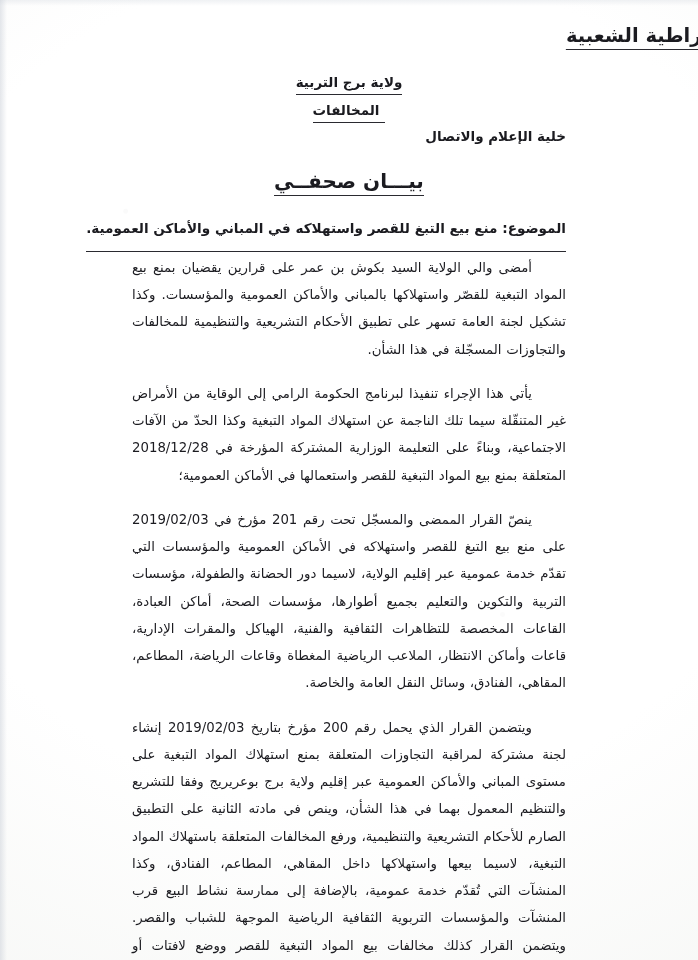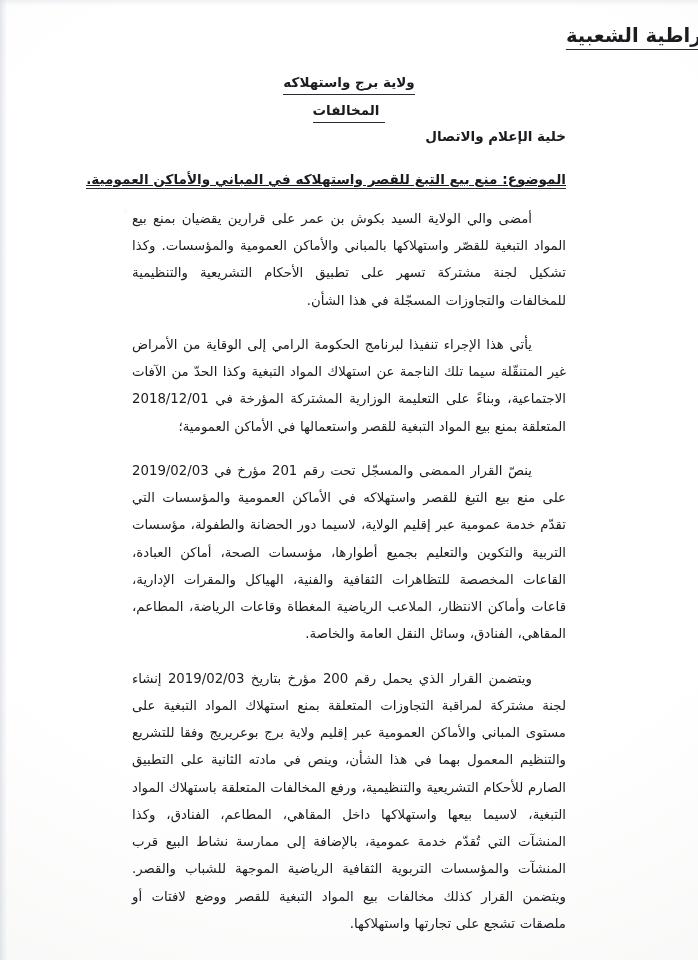--- a/index.html
+++ b/index.html
@@ -105,22 +105,21 @@
 
   .subject {
     margin-top: 24px;
     text-align: center;
     font-size: 13.6px;
     font-weight: 700;
     white-space: nowrap;
   }
   .subject .u {
     border-bottom: 1.3px solid #2a2a30;
-    padding-bottom: 1px;
-    text-decoration: underline;
+    padding-bottom: 15px;
   }
 
   
   .body {
     margin-top: 18px;
   }
   p.para {
     margin: 0 0 17px 0;
     font-size: 13.3px;
     line-height: 2.05;
@@ -141,36 +140,39 @@
   <div class="scan-grain"></div>
 
   <div class="content">
 
     <div class="republic-wrap">
       <div class="republic">الجمهورية الجزائرية الديمقراطية الشعبية</div>
     </div>
 
     <div class="admin-block">
       <div>
-        <span class="admin-line-1">ولاية برج واستهلاكه</span>
+        <span class="admin-line-1">ولاية برج التربية</span>
       </div>
       <div>
         <span class="admin-line-2">المخالفات</span>
       </div>
       <div class="admin-line-3">خلية الإعلام والاتصال</div>
     </div>
 
+    <div class="doc-title-wrap">
+      <div class="doc-title">بيـــان صحفــي</div>
+    </div>
 
     <div class="subject">
       <span class="u nowrap"><span>الموضوع:</span>
         <span>منع بيع التبغ للقصر واستهلاكه في المباني والأماكن العمومية.</span></span>
     </div>
 
     <div class="body">
-      <p class="para">أمضى والي الولاية السيد بكوش بن عمر على قرارين يقضيان بمنع بيع المواد التبغية للقصّر واستهلاكها بالمباني والأماكن العمومية والمؤسسات. وكذا تشكيل لجنة مشتركة تسهر على تطبيق الأحكام التشريعية والتنظيمية للمخالفات والتجاوزات المسجّلة في هذا الشأن.</p>
-      <p class="para">يأتي هذا الإجراء تنفيذا لبرنامج الحكومة الرامي إلى الوقاية من الأمراض غير المتنقّلة سيما تلك الناجمة عن استهلاك المواد التبغية وكذا الحدّ من الآفات الاجتماعية، وبناءً على التعليمة الوزارية المشتركة المؤرخة في 2018/12/01 المتعلقة بمنع بيع المواد التبغية للقصر واستعمالها في الأماكن العمومية؛</p>
+      <p class="para">أمضى والي الولاية السيد بكوش بن عمر على قرارين يقضيان بمنع بيع المواد التبغية للقصّر واستهلاكها بالمباني والأماكن العمومية والمؤسسات. وكذا تشكيل لجنة العامة تسهر على تطبيق الأحكام التشريعية والتنظيمية للمخالفات والتجاوزات المسجّلة في هذا الشأن.</p>
+      <p class="para">يأتي هذا الإجراء تنفيذا لبرنامج الحكومة الرامي إلى الوقاية من الأمراض غير المتنقّلة سيما تلك الناجمة عن استهلاك المواد التبغية وكذا الحدّ من الآفات الاجتماعية، وبناءً على التعليمة الوزارية المشتركة المؤرخة في 2018/12/28 المتعلقة بمنع بيع المواد التبغية للقصر واستعمالها في الأماكن العمومية؛</p>
       <p class="para">ينصّ القرار الممضى والمسجّل تحت رقم 201 مؤرخ في 2019/02/03 على منع بيع التبغ للقصر واستهلاكه في الأماكن العمومية والمؤسسات التي تقدّم خدمة عمومية عبر إقليم الولاية، لاسيما دور الحضانة والطفولة، مؤسسات التربية والتكوين والتعليم بجميع أطوارها، مؤسسات الصحة، أماكن العبادة، القاعات المخصصة للتظاهرات الثقافية والفنية، الهياكل والمقرات الإدارية، قاعات وأماكن الانتظار، الملاعب الرياضية المغطاة وقاعات الرياضة، المطاعم، المقاهي، الفنادق، وسائل النقل العامة والخاصة.</p>
       <p class="para">ويتضمن القرار الذي يحمل رقم 200 مؤرخ بتاريخ 2019/02/03 إنشاء لجنة مشتركة لمراقبة التجاوزات المتعلقة بمنع استهلاك المواد التبغية على مستوى المباني والأماكن العمومية عبر إقليم ولاية برج بوعريريج وفقا للتشريع والتنظيم المعمول بهما في هذا الشأن، وينص في مادته الثانية على التطبيق الصارم للأحكام التشريعية والتنظيمية، ورفع المخالفات المتعلقة باستهلاك المواد التبغية، لاسيما بيعها واستهلاكها داخل المقاهي، المطاعم، الفنادق، وكذا المنشآت التي تُقدّم خدمة عمومية، بالإضافة إلى ممارسة نشاط البيع قرب المنشآت والمؤسسات التربوية الثقافية الرياضية الموجهة للشباب والقصر. ويتضمن القرار كذلك مخالفات بيع المواد التبغية للقصر ووضع لافتات أو ملصقات تشجع على تجارتها واستهلاكها.</p>
 
     </div>
 
   </div>
 </div>
 
 </body></html>

